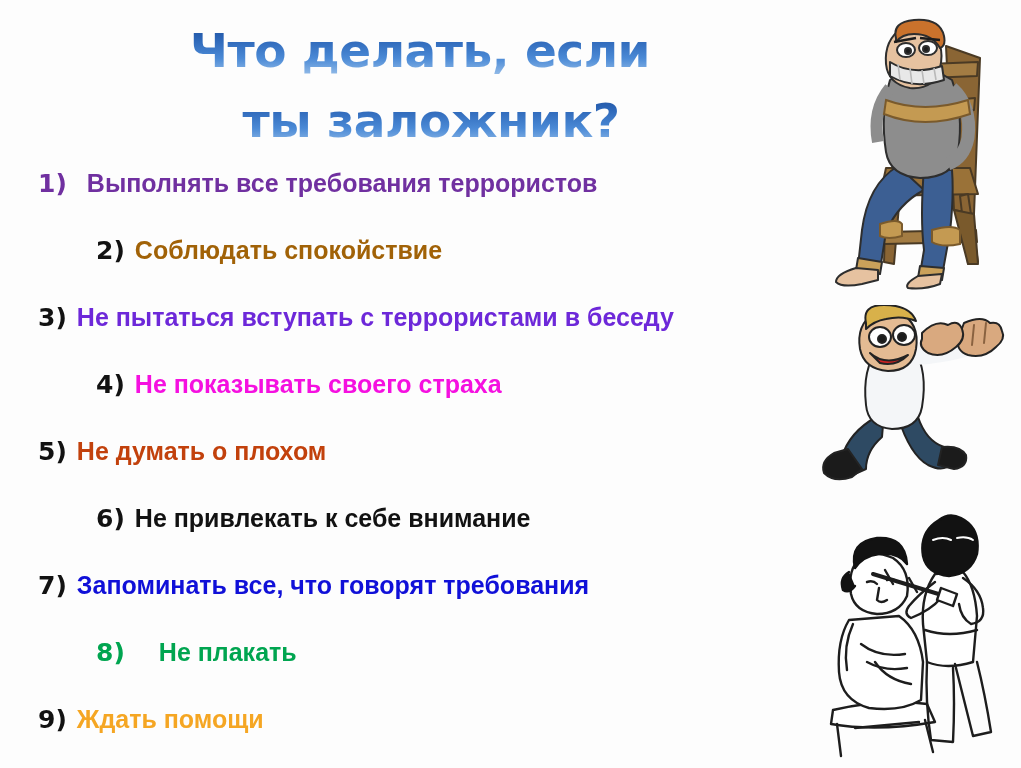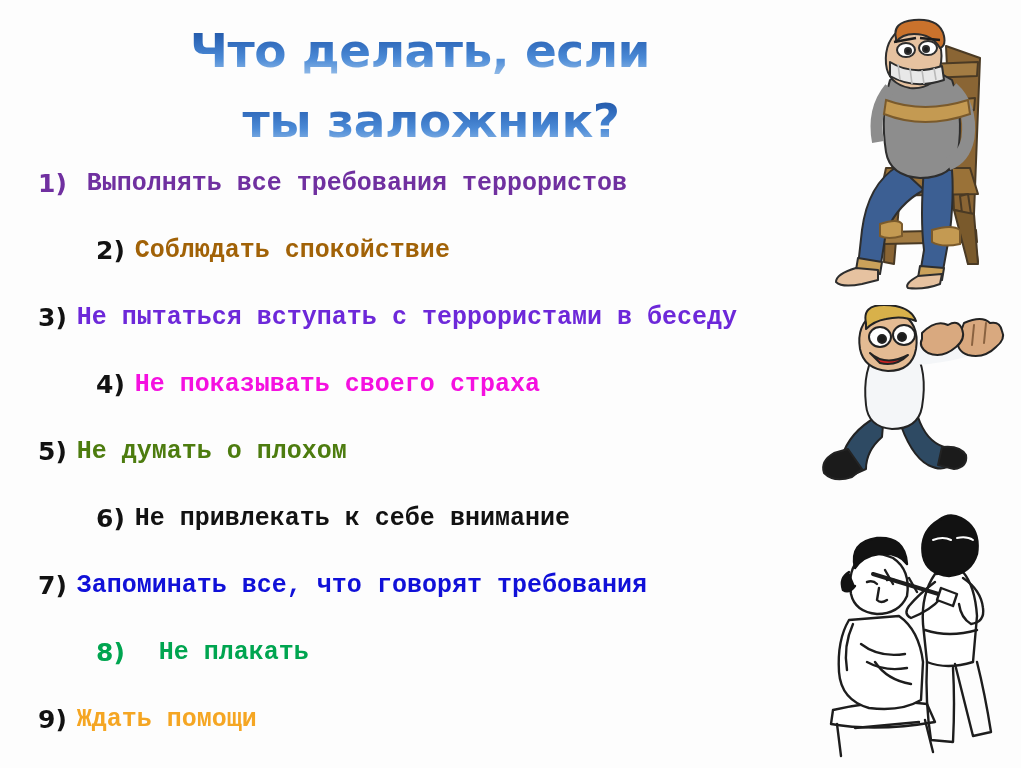--- a/index.html
+++ b/index.html
@@ -66,21 +66,21 @@
   .item.flush  { padding-left: 38px; }
   .num {
     font-family: "DejaVu Sans", "Liberation Sans", sans-serif;
     font-weight: bold;
     font-size: 25px;
     color: #121212;
     margin-right: 10px;
   }
   .item.flush.wide .num { margin-right: 20px; }
   .txt {
-    font-family: Liberation Mono, monospace;
+    font-family: Liberation Sans, sans-serif;
     font-weight: bold;
     font-size: 25px;
     color: #121212;
   }
 
   
   .art {
     position: absolute;
   }
   .art svg { display: block; }
@@ -115,21 +115,21 @@
       <span class="txt" style="color: #6d28d9;">Не пытаться вступать с террористами в беседу</span>
     </div>
 
     <div class="item indent">
       <span class="num" style="color: rgb(18, 18, 18);">4)</span>
       <span class="txt" style="color: rgb(245, 16, 224);">Не показывать своего страха</span>
     </div>
 
     <div class="item flush">
       <span class="num" style="color: rgb(18, 18, 18);">5)</span>
-      <span class="txt" style="color: #4d7c0f;">Не думать о плохом</span>
+      <span class="txt" style="color: #c2410c;">Не думать о плохом</span>
     </div>
 
     <div class="item indent">
       <span class="num" style="color: rgb(18, 18, 18);">6)</span>
       <span class="txt" style="color: rgb(18, 18, 18);">Не привлекать к себе внимание</span>
     </div>
 
     <div class="item flush">
       <span class="num" style="color: rgb(18, 18, 18);">7)</span>
       <span class="txt" style="color: rgb(16, 16, 216);">Запоминать все, что говорят требования</span>

